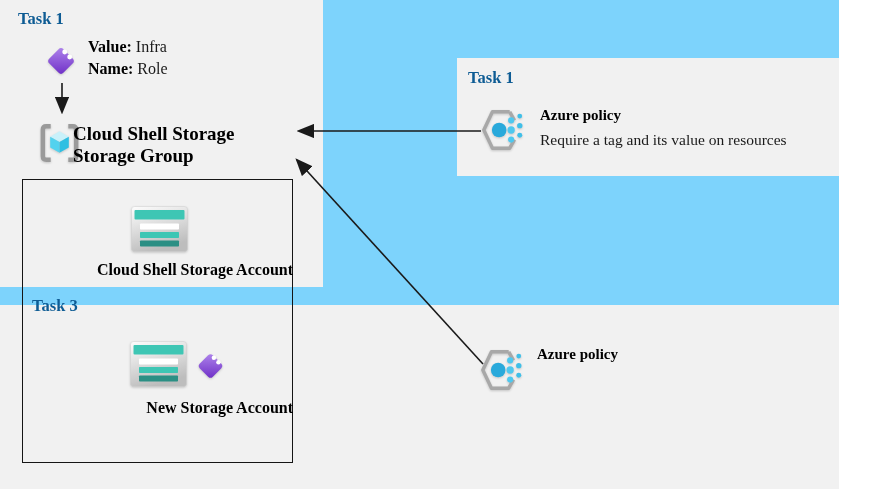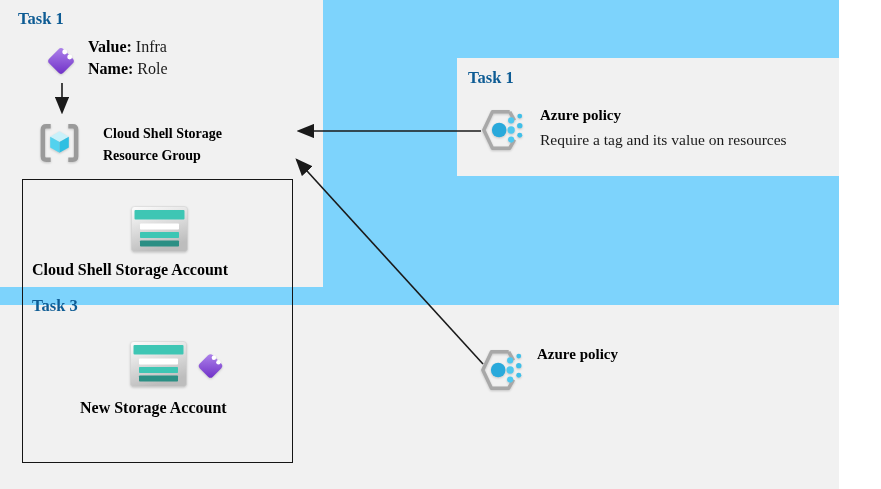--- a/index.html
+++ b/index.html
@@ -16,24 +16,24 @@
   #task3-panel { left:0; top:305px; width:872px; height:184px; }
   #rg-box { position:absolute; left:22px; top:179px; width:271px; height:284px;
             border:1.6px solid #151515; background:transparent; }
   .task-title { position:absolute; font-size:16.5px; font-weight:700; color:#0e5c94; }
   #task1-title { left:18px; top:9px; }
   #task2-title { left:468px; top:68px; }
   #task3-title { left:32px; top:296px; }
   .b { font-weight:700; color:#000; }
   .kv { position:absolute; left:88px; top:36px; font-size:16px; line-height:22px; }
   .kv .val { margin-left:4px; }
-  #rg-label { position:absolute; left:103px; top:123px; font-size:14px; font-weight:700;
+  #rg-label { position:absolute; left:73px; top:123px; font-size:19px; font-weight:700;
               color:#000; line-height:22px; }
-  .center-label { position:absolute; left:22px; width:271px; text-align:left;
-                  font-size:16px; font-weight:700; color:#000;margin-left:10px; }
+  .center-label { position:absolute; left:22px; width:271px; text-align:right;
+                  font-size:16px; font-weight:700; color:#000; }
   #csa-label { top:261px; }
   #nsa-label { top:399px;padding-left:48px; }
   .policy-text { position:absolute; font-size:15.5px; line-height:21.5px; }
   #policy1-text { left:540px; top:105px; width:330px; }
   #policy2-text { left:537px; top:344px; width:332px; }
   .policy-text .title { font-size:15px; font-weight:700; color:#000; margin-bottom:2px; }
   .icon { position:absolute; }
   .icon svg { display:block; filter:drop-shadow(0 1px 1px rgba(0,0,0,0.18)); }
   #arrows { position:absolute; left:0; top:0; width:881px; height:489px; pointer-events:none; }
 </style>
@@ -89,21 +89,21 @@
       <path d="M15 7 L10.5 7 Q7 7 7 10.5 L7 37.5 Q7 41 10.5 41 L15 41" fill="none" stroke="#9a9a9a" stroke-width="4.6" stroke-linecap="butt"></path>
       <path d="M33 7 L37.5 7 Q41 7 41 10.5 L41 37.5 Q41 41 37.5 41 L33 41" fill="none" stroke="#9a9a9a" stroke-width="4.6" stroke-linecap="butt"></path>
       <polygon points="24,12 33.5,17.5 24,23 14.5,17.5" fill="#c9f1fa"></polygon>
       <polygon points="14.5,17.5 24,23 24,34 14.5,28.5" fill="#53d2ee"></polygon>
       <polygon points="24,23 33.5,17.5 33.5,28.5 24,34" fill="#2fbfe2"></polygon>
     </svg>
   </div>
 
   <div id="rg-label">
     <div>Cloud Shell Storage</div>
-    <div>Resource Group</div>
+    <div>Storage Group</div>
   </div>
 
   <div class="icon" style="left:131px; top:206px;">
     <svg width="57" height="46" viewBox="0 0 57 46">
       <defs>
         <linearGradient id="saBg1" x1="0" y1="0" x2="0.35" y2="1">
           <stop offset="0" stop-color="#fdfdfd"></stop>
           <stop offset="1" stop-color="#bdbdbd"></stop>
         </linearGradient>
       </defs>

